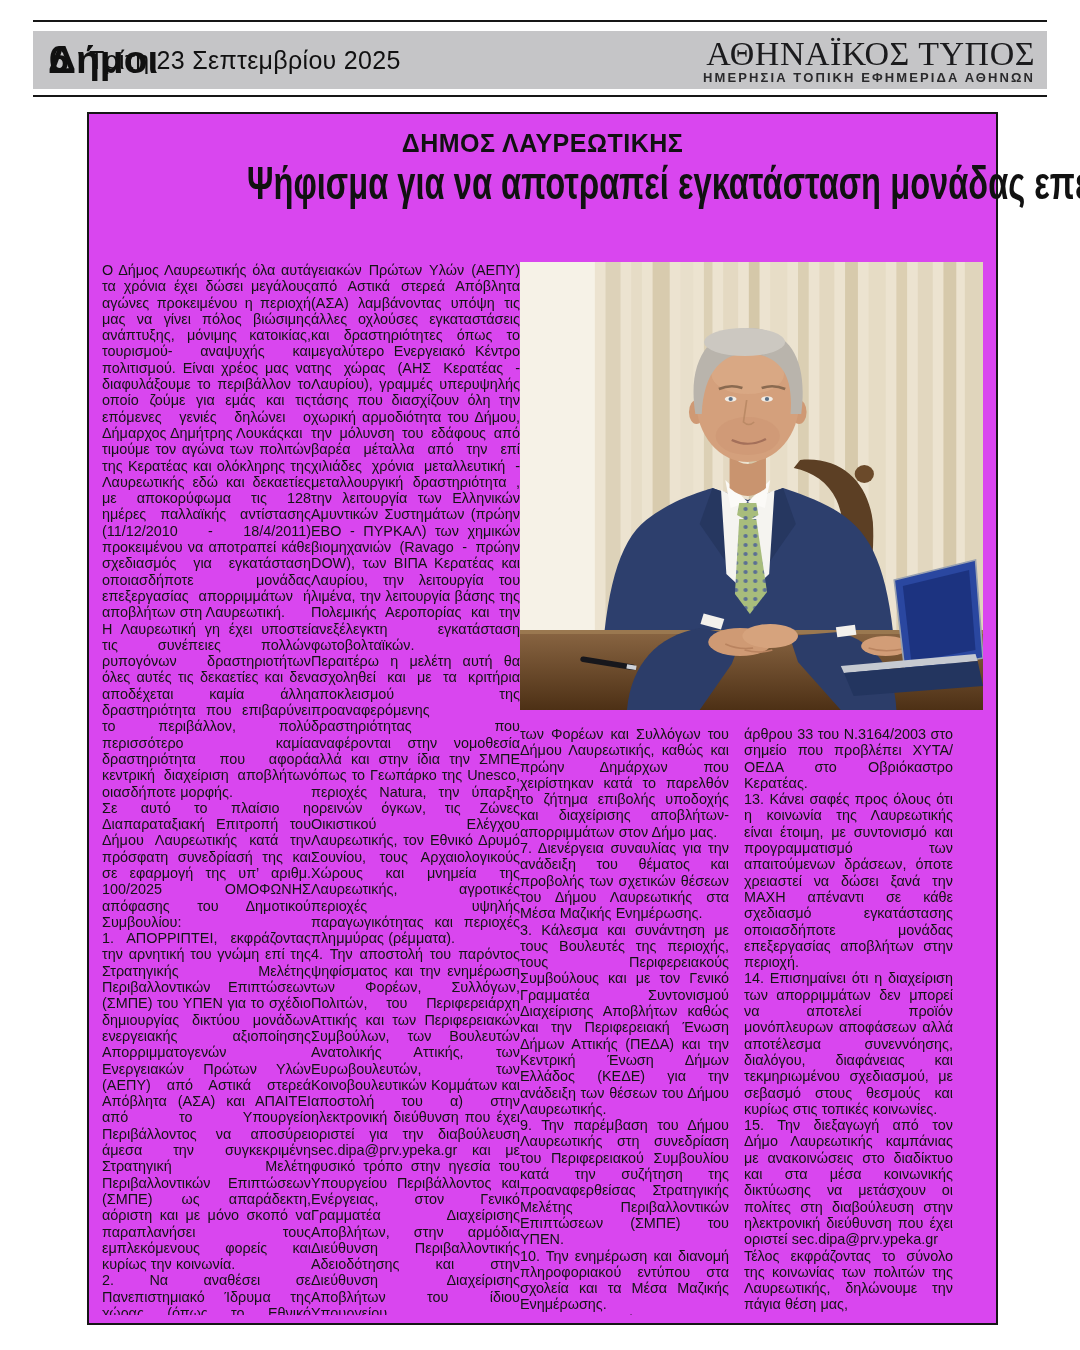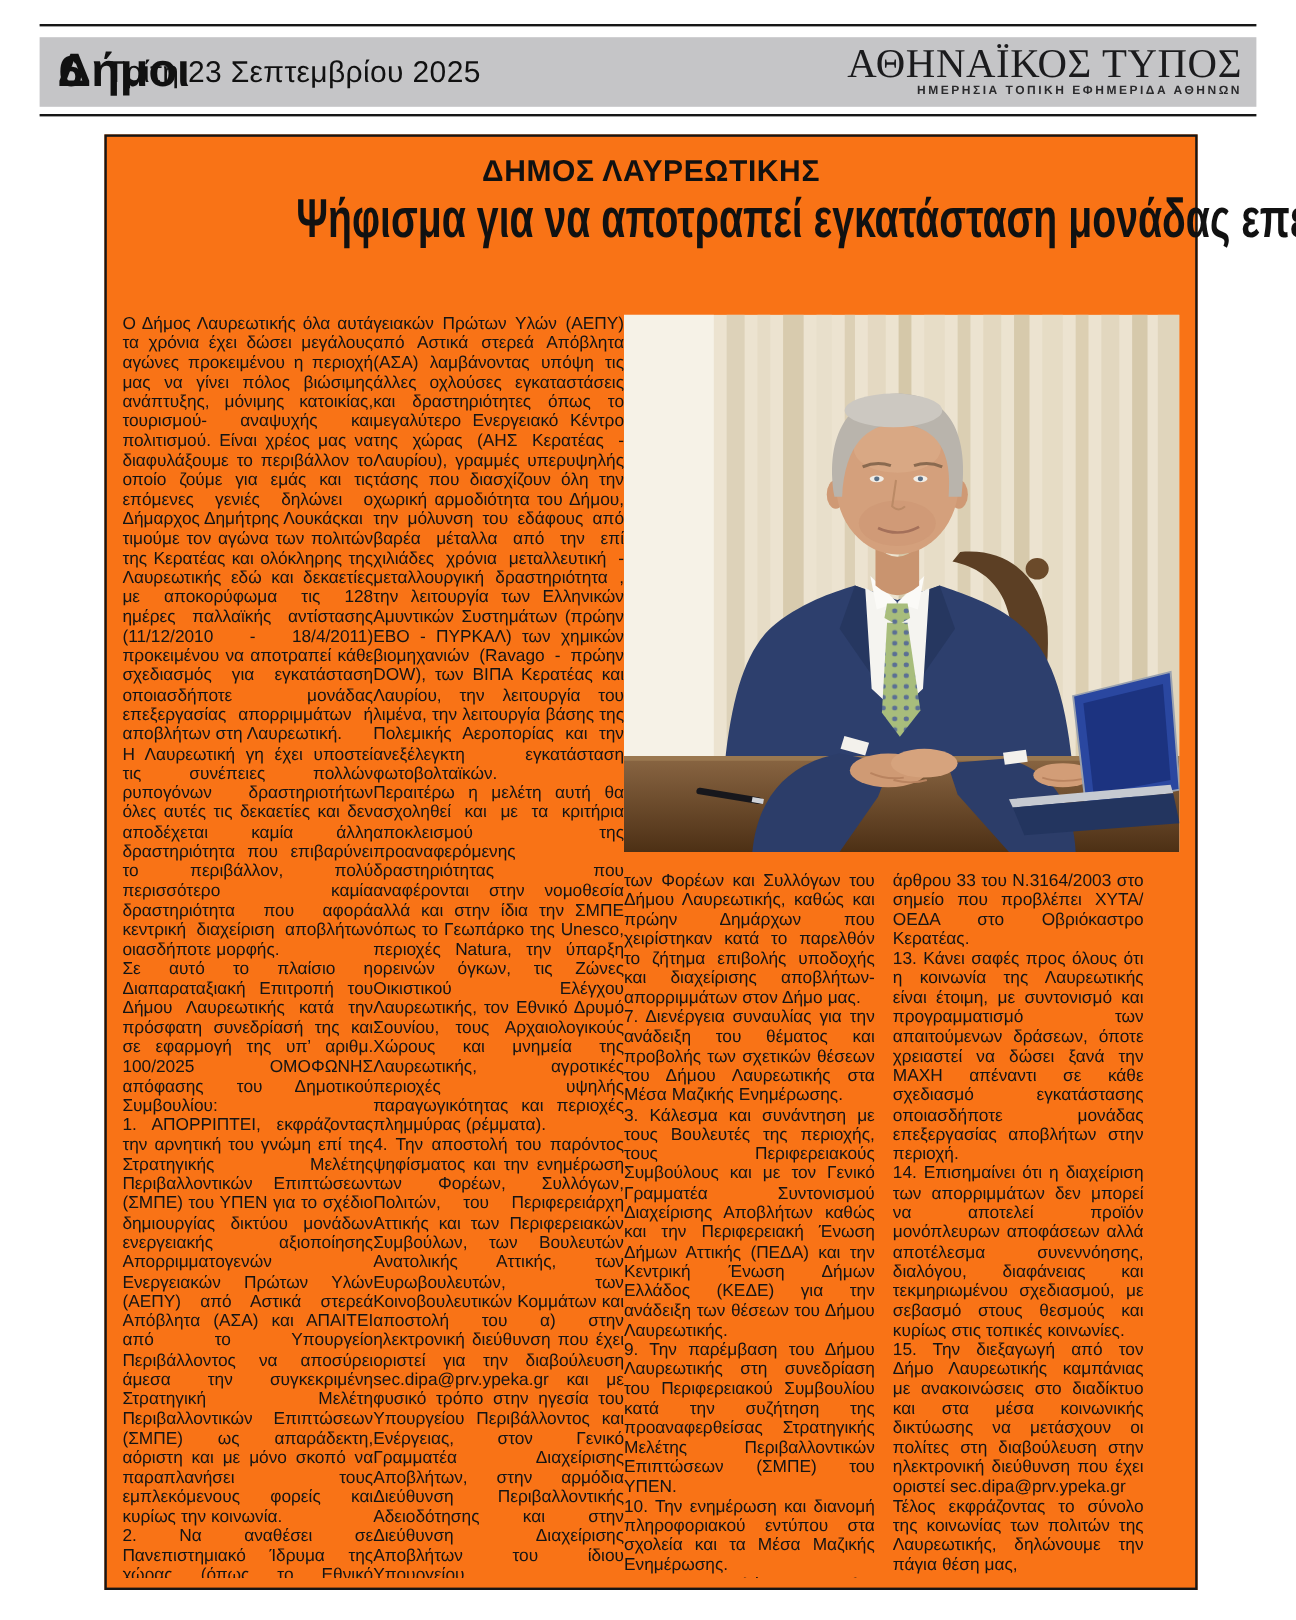--- a/index.html
+++ b/index.html
@@ -8,23 +8,23 @@
   .rule{position:absolute;left:33px;width:1014px;height:2px;background:#161616;}
   .rule-top{top:20px;}
   .rule-mid{top:95px;}
   .header-bar{position:absolute;left:33px;top:31px;width:1014px;height:58px;background:#c5c5c7;
               display:flex;align-items:center;}
   .page-number{font-size:36px;font-weight:700;margin-left:16px;line-height:58px;}
   .issue-date{font-size:25px;margin-left:20px;letter-spacing:.3px;text-align:right;}
   .section-title{position:absolute;left:15px;right:0;text-align:left;font-size:39px;font-weight:700;}
   .masthead{position:absolute;right:12px;top:5px;text-align:right;}
   .masthead-title{font-family:"Liberation Serif",serif;font-size:34px;line-height:36px;letter-spacing:.5px;color:#1b1b1d;}
-  .masthead-subtitle{font-size:10px;font-weight:700;letter-spacing:2.1px;color:#2a2a2c;margin-top:-2px;}
+  .masthead-subtitle{font-size:13px;font-weight:700;letter-spacing:2.1px;color:#2a2a2c;margin-top:-2px;}
   .article{position:absolute;left:87px;top:112px;width:911px;height:1213px;border:2px solid #161616;
-           box-sizing:border-box;background:#f97316;}
+           box-sizing:border-box;background:#d946ef;}
   .kicker{text-align:center;margin-top:15px;font-size:25px;font-weight:700;letter-spacing:.5px;}
   .headline{text-align:center;margin-top:5px;}
   .headline-line{display:block;font-size:43px;font-weight:700;line-height:41px;white-space:nowrap;}
   .headline-line>span{display:inline-block;transform:scale(.76,1.06);transform-origin:50% 50%;}
   .body-wrap{position:absolute;left:13px;right:13px;top:148px;bottom:8px;display:flex;overflow:hidden;}
   .col{width:209px;flex:0 0 209px;overflow:hidden;}
   .right-half{flex:1 1 auto;display:flex;flex-direction:column;min-width:0;}
   .photo{height:448px;margin-bottom:16px;position:relative;overflow:hidden;}
   .photo svg{display:block;width:100%;height:100%;}
   .right-cols{flex:1;display:flex;gap:15px;overflow:hidden;}

